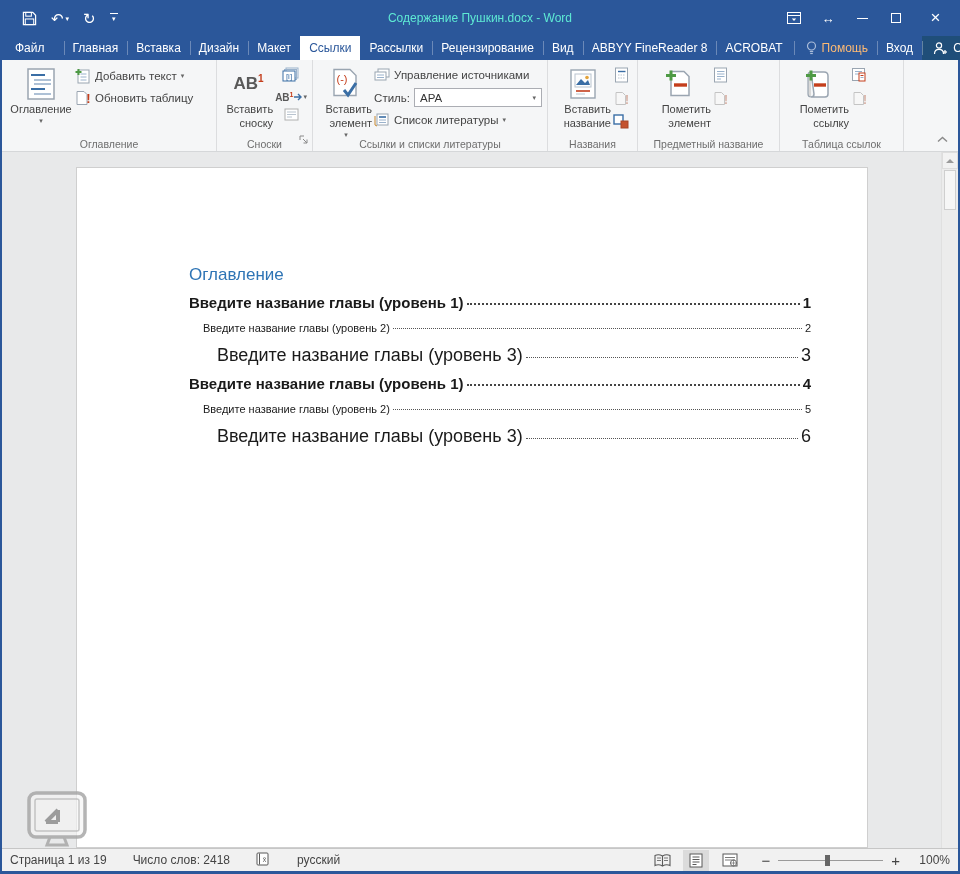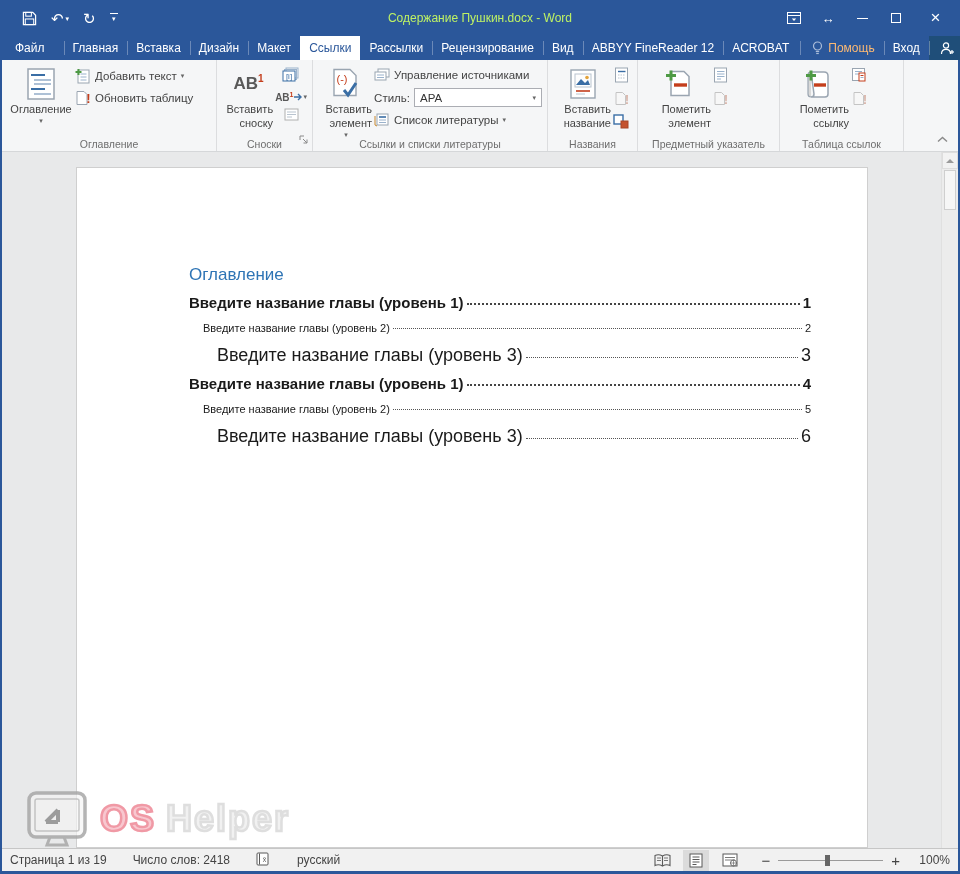--- a/index.html
+++ b/index.html
@@ -9,21 +9,21 @@
             border-left:2px solid #2b579a; border-right:2px solid #2b579a; }
 
   
   .titlebar { height:36px; background:#2b579a; display:flex; align-items:center; position:relative; flex:none; }
   .qat { display:flex; align-items:center; gap:14px; padding-left:20px; color:#fff; }
   .qat-btn { display:flex; align-items:center; color:#fff; font-size:15px; line-height:1; cursor:default; }
   .qat-caret { font-size:7px; margin-left:2px; }
   .qat-custom { display:flex; flex-direction:column; align-items:center; }
   .qat-custom .bar { width:8px; height:1px; background:#fff; margin-bottom:1px; }
   .qat-custom .car { font-size:7px; color:#fff; }
-  .title-text { position:absolute; left:0; right:0; text-align:center; color:#bef264; font-size:12px; }
+  .title-text { position:absolute; left:0; right:0; text-align:center; color:#5eead4; font-size:12px; }
   .win-controls { margin-left:auto; display:flex; align-items:center; height:36px; }
   .win-btn { width:34px; height:36px; display:flex; align-items:center; justify-content:center; color:#fff; font-size:13px; }
   .win-btn.close { width:45px; font-size:17px; }
   .maxbox { width:10px; height:10px; border:1px solid #fff; }
   .minbar { width:11px; height:1px; background:#fff; }
 
   
   .tabrow { height:24px; background:#2b579a; display:flex; align-items:stretch; color:#fff; font-size:12px; flex:none; }
   .tab { display:flex; align-items:center; padding:0 9px; white-space:nowrap; position:relative; }
   .tab + .tab::before { content:""; position:absolute; left:0; top:5px; bottom:5px; width:1px; background:rgba(255,255,255,0.3); }
@@ -141,21 +141,21 @@
   <div class="tabrow">
     <span class="tab file">Файл</span>
     <span class="tab">Главная</span>
     <span class="tab">Вставка</span>
     <span class="tab">Дизайн</span>
     <span class="tab">Макет</span>
     <span class="tab active">Ссылки</span>
     <span class="tab">Рассылки</span>
     <span class="tab">Рецензирование</span>
     <span class="tab">Вид</span>
-    <span class="tab">ABBYY FineReader 12</span>
+    <span class="tab">ABBYY FineReader 8</span>
     <span class="tab">ACROBAT</span>
     <div class="tabrow-right">
       <span class="tr-sep"></span>
       <span class="tab help">
         <svg width="11" height="14" viewBox="0 0 11 14">
             <circle cx="5.5" cy="5" r="4" fill="none" stroke="#aabcd9" stroke-width="1.2"></circle>
             <line x1="3.8" y1="10.5" x2="7.2" y2="10.5" stroke="#aabcd9" stroke-width="1.2"></line>
             <line x1="4.2" y1="12.5" x2="6.8" y2="12.5" stroke="#aabcd9" stroke-width="1.2"></line>
           </svg>
         <span>Помощь</span>
@@ -360,21 +360,21 @@
               <line x1="4" y1="12" x2="8" y2="12" stroke="#9ab2cc"></line>
             </svg>
         </span>
         <span>
           <svg width="15" height="15" viewBox="0 0 15 15">
               <path d="M2 1.5 h6.5 l3 3 v9 h-9.5 z" fill="#f7f7f7" stroke="#c4c4c4"></path>
               <text x="13" y="12.5" font-size="12" font-weight="bold" fill="#d6b0a4" text-anchor="middle">!</text>
             </svg>
         </span>
       </div>
-      <div class="rgroup-label">Предметный указатель</div>
+      <div class="rgroup-label">Предметный название</div>
     </div>
 
     <div class="rgroup" style="width:124px; border-right:1px solid #dcdddf;">
       <div class="bigbtn" style="width:66px">
         <span class="bicon">
           <svg width="32" height="32" viewBox="0 0 32 32">
               <path d="M9 4 h13 q4 0 4 4 v18 q0 3 -3 3 h-14 q3 0 3-3 z" fill="#fff" stroke="#9aa5b1" stroke-width="1.5"></path>
               <path d="M9 4 q-3 0 -3 3 v19 q0 3 3 3" fill="#d9d9d9" stroke="#9aa5b1" stroke-width="1.2"></path>
               <line x1="9" y1="2.5" x2="9" y2="12.5" stroke="#4e9a44" stroke-width="3"></line>
               <line x1="4" y1="7.5" x2="14" y2="7.5" stroke="#4e9a44" stroke-width="3"></line>
@@ -449,24 +449,20 @@
       </div>
     </div>
 
     <div class="watermark">
       <svg width="64" height="58" viewBox="0 0 64 58">
         <rect x="3" y="3" width="56" height="44" rx="7" fill="rgba(244,244,244,0.75)" stroke="#a8a8a8" stroke-width="3.5"></rect>
         <rect x="9" y="9" width="44" height="32" rx="2" fill="none" stroke="#bdbdbd" stroke-width="1.5"></rect>
         <path d="M20 32 L32 20 M20 20 l12 0 m-12 0 l0 12" transform="rotate(180 26 26)" stroke="#8f8f8f" stroke-width="4" fill="none"></path>
         <path d="M24 47 l-3 8 h20 l-3-8" fill="none" stroke="#a8a8a8" stroke-width="3"></path>
       </svg>
-      <div class="wm-text">
-        <span class="wm-os">OS</span>
-        <span class="wm-helper">Helper</span>
-      </div>
     </div>
 
     <div class="scrollbar">
       <div class="sb-up">
         <svg width="8" height="5" viewBox="0 0 8 5">
             <path d="M0 5 l4-4 4 4 z" fill="#9a9a9a"></path>
           </svg>
       </div>
       <div class="sb-thumb"></div>
     </div>

